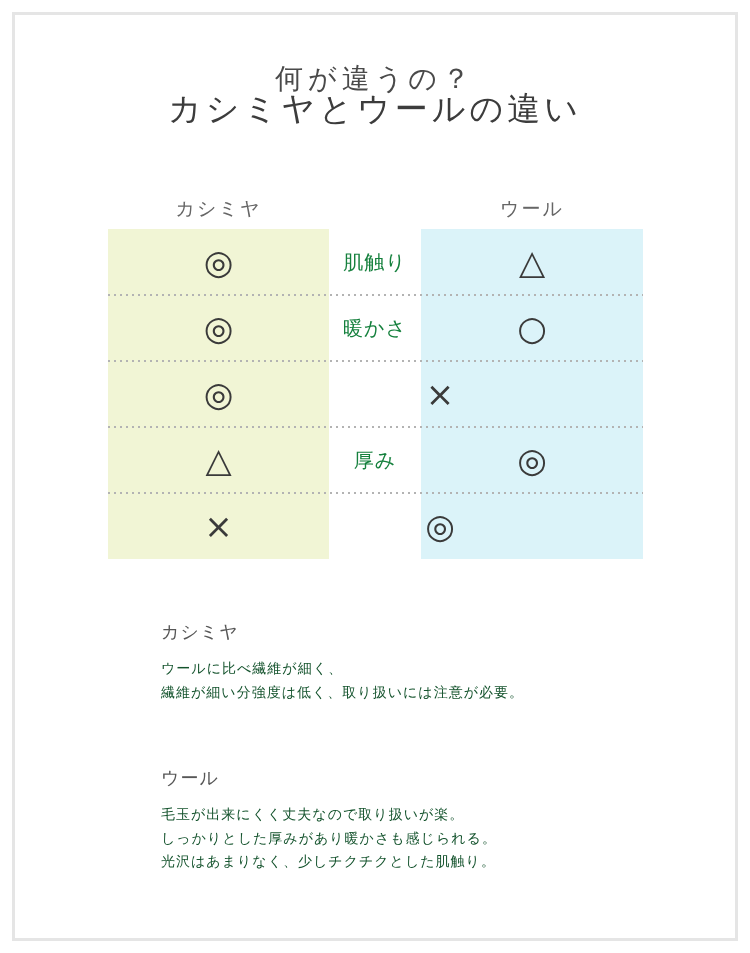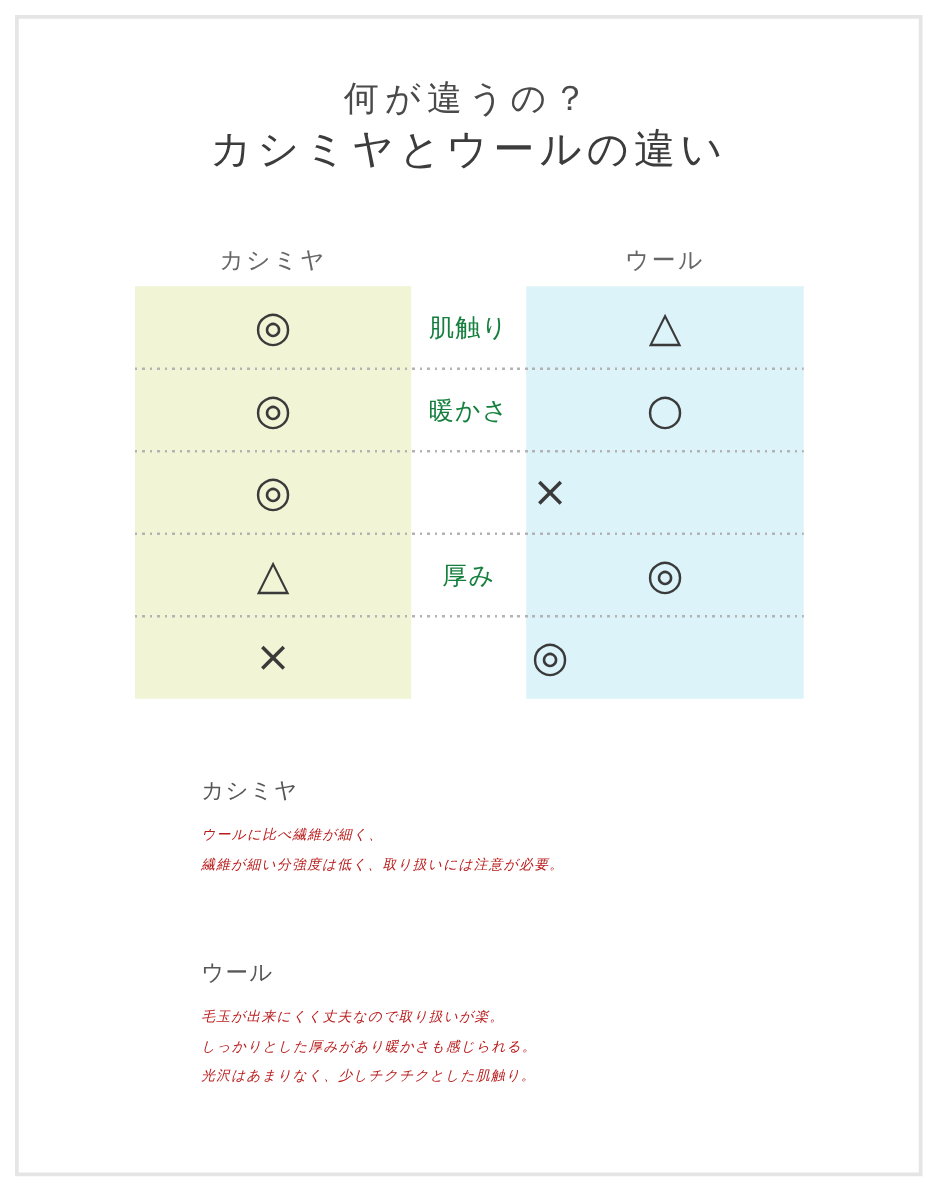--- a/index.html
+++ b/index.html
@@ -23,21 +23,21 @@
     margin: 0;
     text-align: center;
     font-family: "Liberation Serif", "DejaVu Serif", serif;
     font-weight: normal;
     font-size: 28px;
     letter-spacing: 5px;
     color: #4a4a4a;
   }
   .title {
     position: absolute;
-    top: 97px; left: 0; width: 100%;
+    top: 87px; left: 0; width: 100%;
     margin: 0;
     text-align: center;
     font-family: "Liberation Serif", "DejaVu Serif", serif;
     font-weight: normal;
     font-size: 33px;
     letter-spacing: 4px;
     color: #3c3c3c;
   }
   .col-headers {
     position: absolute;
@@ -106,26 +106,25 @@
   .desc.cash { top: 620px; }
   .desc.wool { top: 766px; }
   .desc h3 {
     margin: 0 0 13px 0;
     font-size: 18px;
     font-weight: normal;
     letter-spacing: 1px;
     color: #575757;
   }
   .desc .line {
-    font-size: 11px;
+    font-size: 14px;
     line-height: 23.5px;
     letter-spacing: 1px;
-    color: #b91c1c;
+    color: #14532d;
     white-space: nowrap;
-    font-style: italic;
   }
 </style>
 </head>
 <body>
 
 <div class="page">
   <div class="frame"></div>
 
   <h2 class="subtitle">何が違うの？</h2>
   <h1 class="title">カシミヤとウールの違い</h1>

